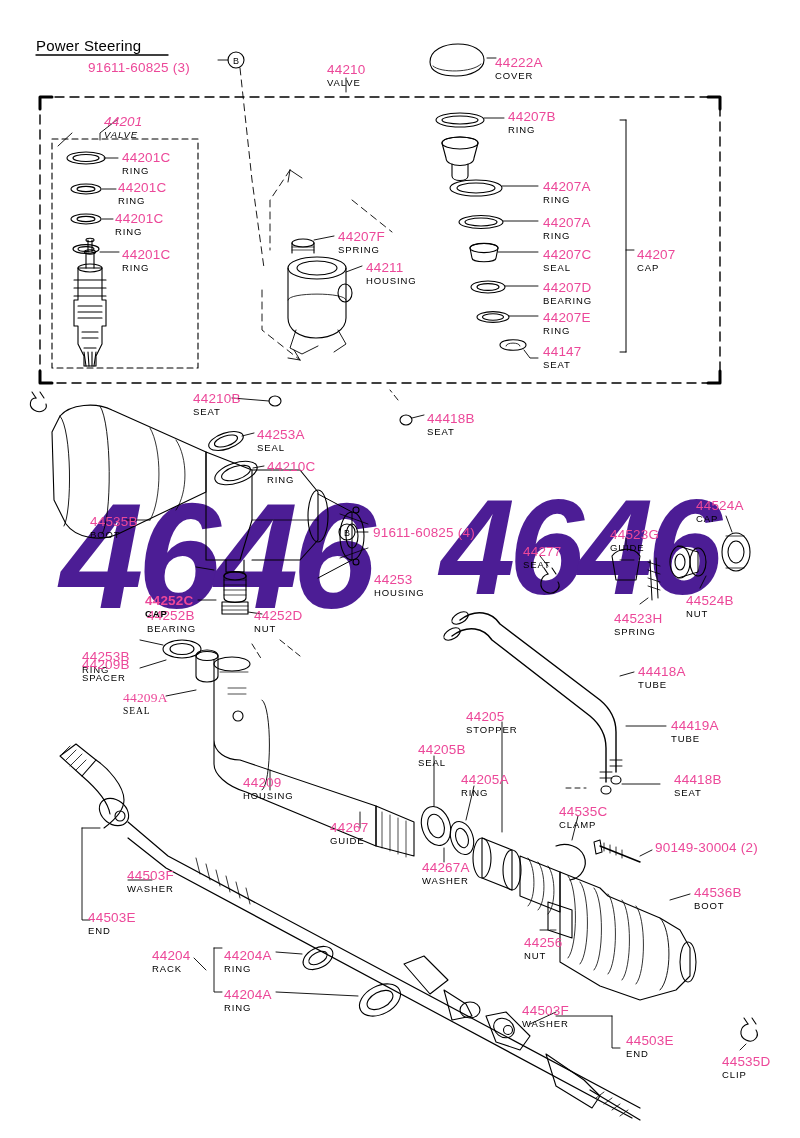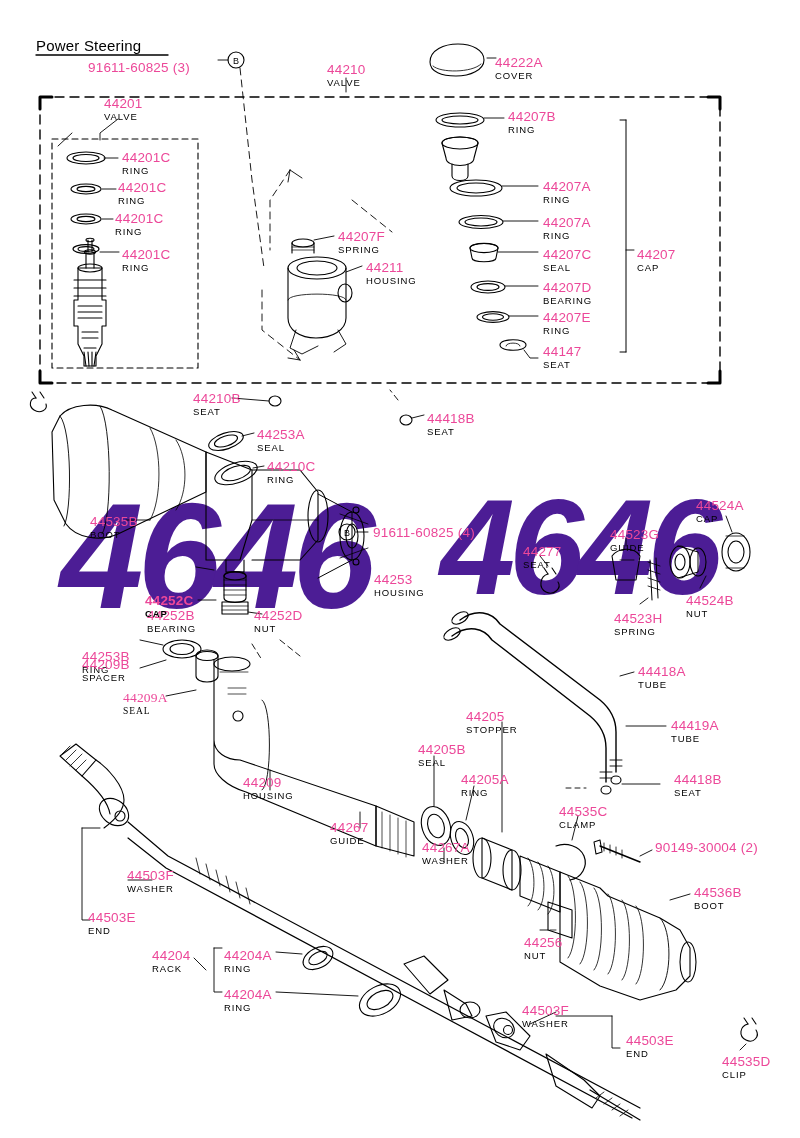--- a/index.html
+++ b/index.html
@@ -374,21 +374,21 @@
     <span class="num">91611-60825 (3)</span>
   </div>
   <div class="grp" style="left:327px; top:62px;">
     <span class="num">44210</span>
     <span class="sub">VALVE</span>
   </div>
   <div class="grp" style="left:495px; top:55px;">
     <span class="num">44222A</span>
     <span class="sub">COVER</span>
   </div>
-  <div class="grp" style="left:104px; top:96px;">
+  <div class="grp" style="left:104px; top:114px;font-style:italic;">
     <span class="num">44201</span>
     <span class="sub">VALVE</span>
   </div>
   <div class="grp" style="left:508px; top:109px;">
     <span class="num">44207B</span>
     <span class="sub">RING</span>
   </div>
   <div class="grp" style="left:122px; top:150px;">
     <span class="num">44201C</span>
     <span class="sub">RING</span>
@@ -544,21 +544,21 @@
     <span class="num">44535C</span>
     <span class="sub">CLAMP</span>
   </div>
   <div class="grp" style="left:330px; top:820px;">
     <span class="num">44267</span>
     <span class="sub">GUIDE</span>
   </div>
   <div class="grp" style="left:655px; top:840px;">
     <span class="num">90149-30004 (2)</span>
   </div>
-  <div class="grp" style="left:422px; top:840px;">
+  <div class="grp" style="left:422px; top:860px;">
     <span class="num">44267A</span>
     <span class="sub">WASHER</span>
   </div>
   <div class="grp" style="left:127px; top:868px;">
     <span class="num">44503F</span>
     <span class="sub">WASHER</span>
   </div>
   <div class="grp" style="left:694px; top:885px;">
     <span class="num">44536B</span>
     <span class="sub">BOOT</span>

